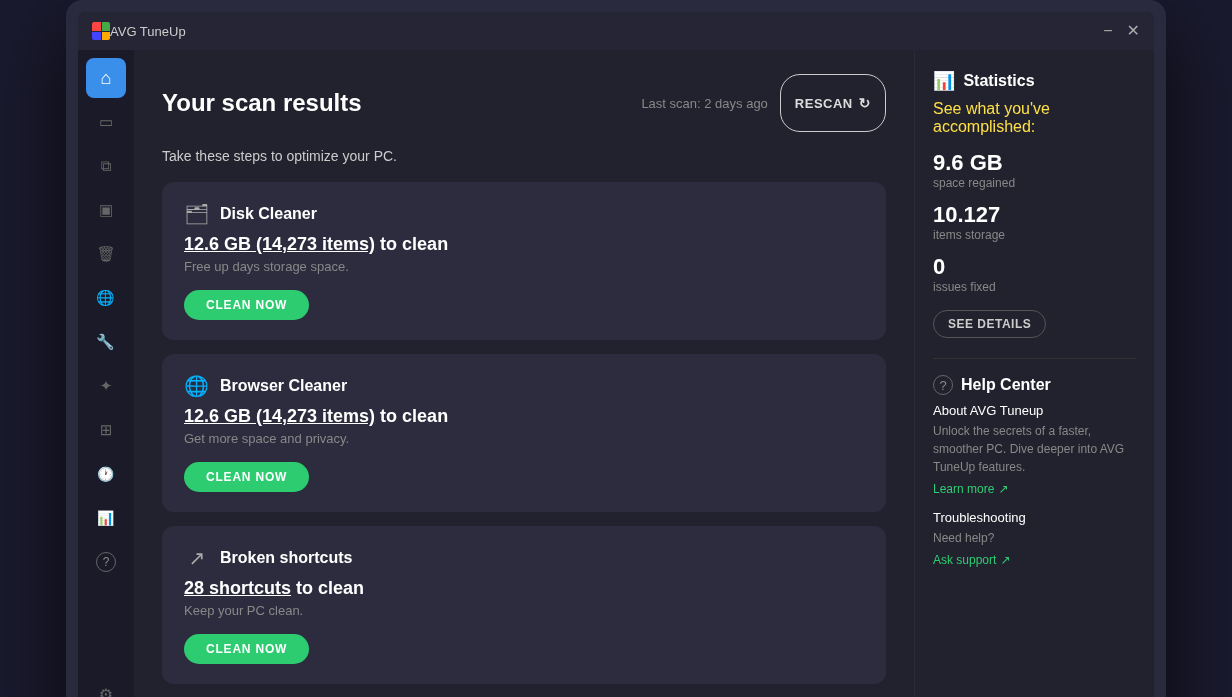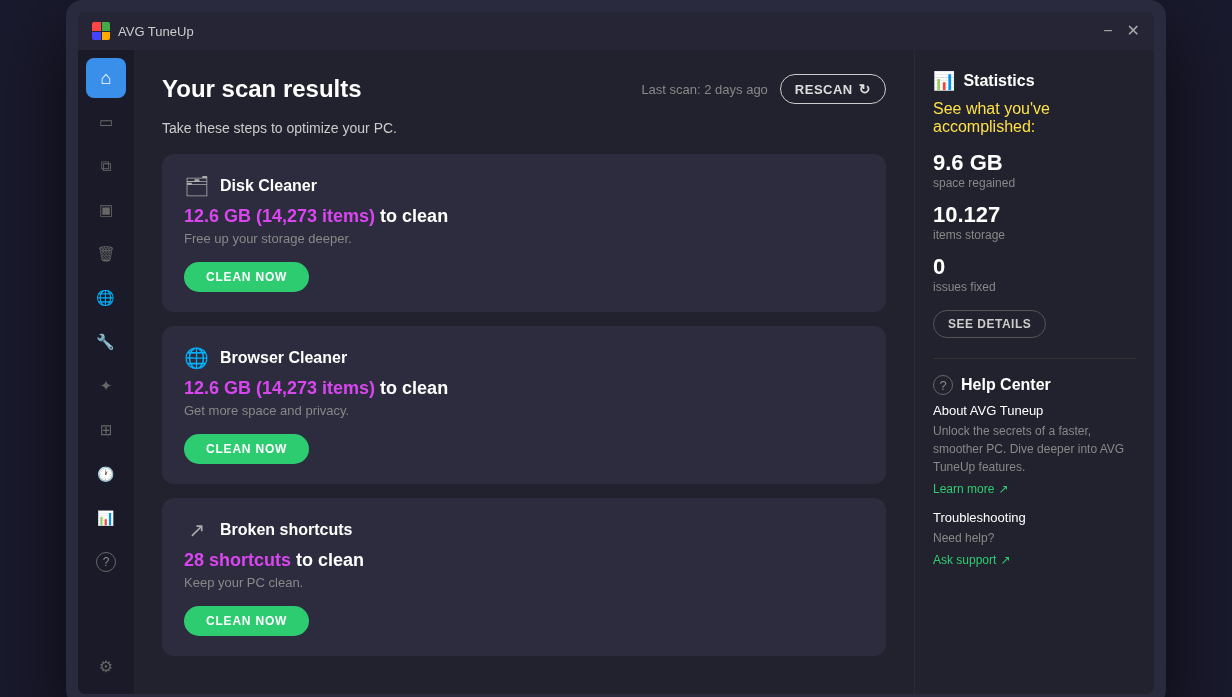--- a/index.html
+++ b/index.html
@@ -30,21 +30,21 @@
       background: #252535;
       display: flex;
       align-items: center;
       justify-content: space-between;
       padding: 8px 14px;
       height: 38px;
     }
     .titlebar-left {
       display: flex;
       align-items: center;
-      gap: 8px;
+      gap: 0;
     }
     .avg-logo-grid {
       display: grid;
       grid-template-columns: 1fr 1fr;
       gap: 1px;
       width: 18px;
       height: 18px;
     }
     .logo-q1 { background: #f44; border-radius: 2px 0 0 0; }
     .logo-q2 { background: #4a4; border-radius: 0 2px 0 0; }
@@ -123,21 +123,21 @@
       gap: 12px;
     }
     .last-scan {
       color: #888;
       font-size: 13px;
     }
     .rescan-btn {
       border: 1.5px solid #ccc;
       background: transparent;
       color: #ddd;
-      padding: 6px 14px;
+      padding: 20px 14px;
       border-radius: 20px;
       font-size: 13px;
       font-weight: 600;
       cursor: pointer;
       display: flex;
       align-items: center;
       gap: 6px;
       letter-spacing: 0.5px;
     }
     .subtitle {
@@ -167,21 +167,21 @@
     .card-title {
       color: #ffffff;
       font-size: 16px;
       font-weight: 600;
     }
     .card-amount {
       font-size: 18px;
       font-weight: 700;
       margin-bottom: 4px;
     }
-    .card-amount .orange { color: #d946ef; }
+    .card-amount .orange { color: #ffffff; text-decoration: underline; }
     .card-amount .white { color: #ffffff; }
     .card-desc {
       color: #888;
       font-size: 13px;
       margin-bottom: 16px;
     }
     .clean-btn {
       background: #2ecc71;
       color: #fff;
       border: none;
@@ -362,21 +362,21 @@
         <p class="subtitle">Take these steps to optimize your PC.</p>
 
         <div class="card">
           <div class="card-header">
             <span class="card-icon">🗂</span>
             <span class="card-title">Disk Cleaner</span>
           </div>
           <div class="card-amount">
             <span class="orange">12.6 GB (14,273 items)</span><span class="white"> to clean</span>
           </div>
-          <p class="card-desc">Free up your storage deeper.</p>
+          <p class="card-desc">Free up days storage space.</p>
           <button class="clean-btn">CLEAN NOW</button>
         </div>
 
         <div class="card">
           <div class="card-header">
             <span class="card-icon">🌐</span>
             <span class="card-title">Browser Cleaner</span>
           </div>
           <div class="card-amount">
             <span class="orange">12.6 GB (14,273 items)</span><span class="white"> to clean</span>

